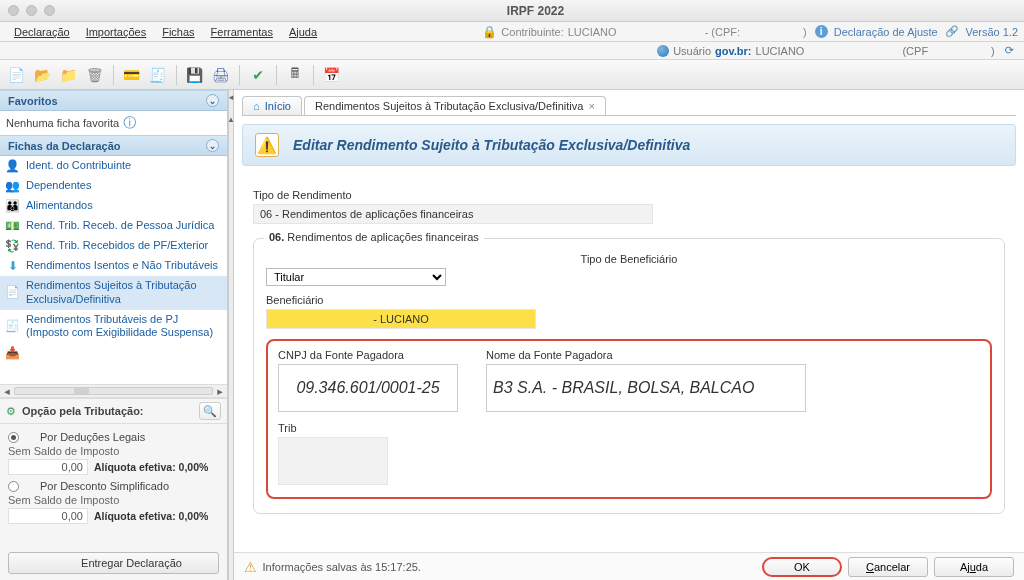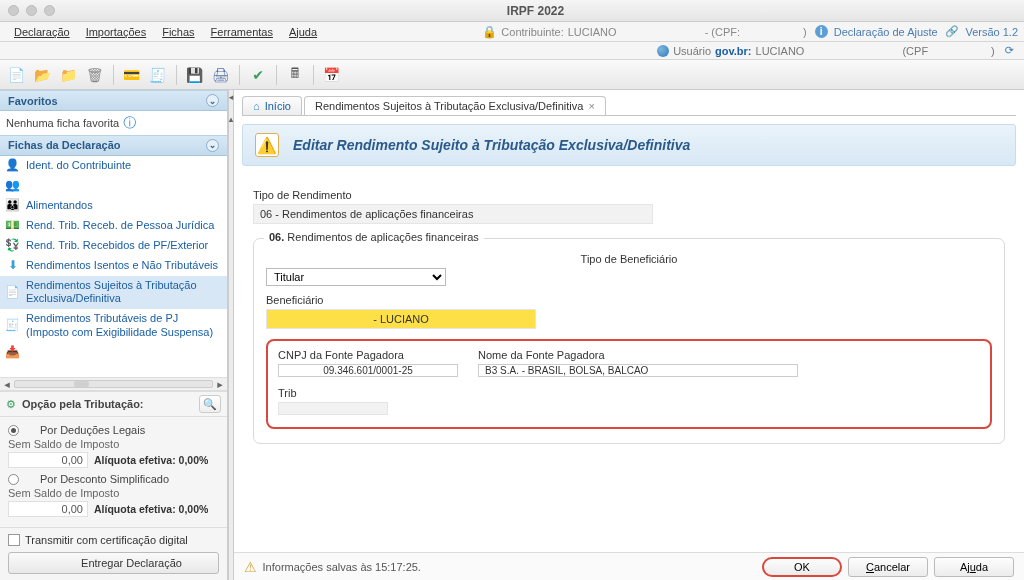--- a/index.html
+++ b/index.html
@@ -91,23 +91,23 @@
   .field-lbl { font-size:11px; color:#333; margin-bottom:3px; }
   .readonly-field { background:#f2f2f2; border:1px solid #e5e5e5; padding:3px 6px; font-size:11px; color:#333; width:400px; }
   
   .group { border:1px solid #d9d9d9; border-radius:7px; padding:10px 12px 14px; margin-top:14px; position:relative;}
   .group-legend { position:absolute; top:-8px; left:10px; background:#fff; padding:0 5px; font-size:11px; color:#333;}
   .select-wrap { display:inline-block; }
   select { font-size:11px; padding:1px 3px; border:1px solid #bbb; background:#fff; }
   .benef-box { background:#fde047; border:1px solid #e5e5e5; padding:3px 6px; font-size:11px; color:#333; width:270px; margin-top:2px; text-align:center;}
   
   .highlight-box { border:2px solid #d9483b; border-radius:8px; padding:8px 10px 12px; margin-top:10px; }
-  .two-col { display:flex; gap:20px; }
+  .two-col { display:flex; gap:28px; }
   .col { flex:0 0 auto; }
-  .text-input { border:1px solid #ccc; background:#fff; padding:0 6px; font-size:10px; color:#333; }
+  .text-input { border:1px solid #ccc; background:#fff; padding:14px 6px; font-size:16px; color:#333;font-style:italic; }
   .cnpj-input { width:180px; text-align:center;}
   .nome-input { width:320px; }
   .valor-input { width:110px; background:#f2f2f2; border:1px solid #e5e5e5;}
   
   
   .statusbar { position:absolute; bottom:0; left:0; right:0; height:28px; border-top:1px solid #ddd; background:#fafafa; display:flex; align-items:center; padding:0 10px; gap:6px; font-size:11px; color:#555;}
   .statusbar .warn-ic { color:#d89a2b; font-size:14px; }
   .statusbar .spacer { flex:1; }
   .statusbar button { min-width:80px; height:20px; border:1px solid #bbb; border-radius:3px; background:linear-gradient(#fdfdfd,#ececec); font-size:11px; cursor:pointer; padding:0 12px;}
   .statusbar button.primary { border:2px solid #d9483b; border-radius:10px; }
@@ -208,20 +208,21 @@
       <span>Fichas da Declaração</span>
       <span class="chev">⌄</span>
     </div>
     <div class="fichas-body" id="fichas-list">
         <div class="ficha-item">
           <span class="ficon" style="color: rgb(58, 143, 209);">👤</span>
           <span class="lbl">Ident. do Contribuinte</span>
         </div>
         <div class="ficha-item">
           <span class="ficon" style="color: rgb(214, 143, 58);">👥</span>
+          <span class="lbl">Dependentes</span>
         </div>
         <div class="ficha-item">
           <span class="ficon" style="color: rgb(207, 90, 154);">👪</span>
           <span class="lbl">Alimentandos</span>
         </div>
         <div class="ficha-item">
           <span class="ficon" style="color: rgb(74, 154, 74);">💵</span>
           <span class="lbl">Rend. Trib. Receb. de Pessoa Jurídica</span>
         </div>
         <div class="ficha-item">
@@ -275,24 +276,20 @@
       </div>
       <div class="sub">Sem Saldo de Imposto</div>
       <div class="valrow">
         <div class="valbox">0,00</div>
         <span class="aliq">Alíquota efetiva: 0,00%</span>
       </div>
     </div>
 
     <div style="flex:1;"></div>
 
-    <div class="transmit">
-      <span class="checkbox-square"></span>
-      <span>Transmitir com certificação digital</span>
-    </div>
     <div class="entregar">
       <button>Entregar Declaração</button>
     </div>
   </div>
 
   <div class="splitter">
     <span class="arr">◂</span>
     <span class="arr">▴</span>
   </div>
 

